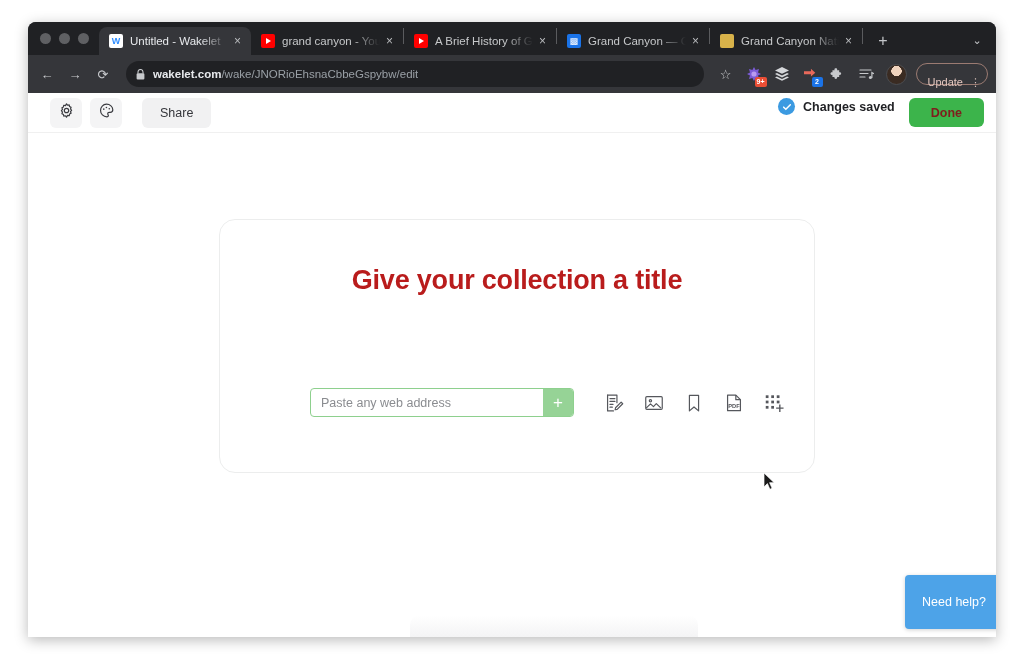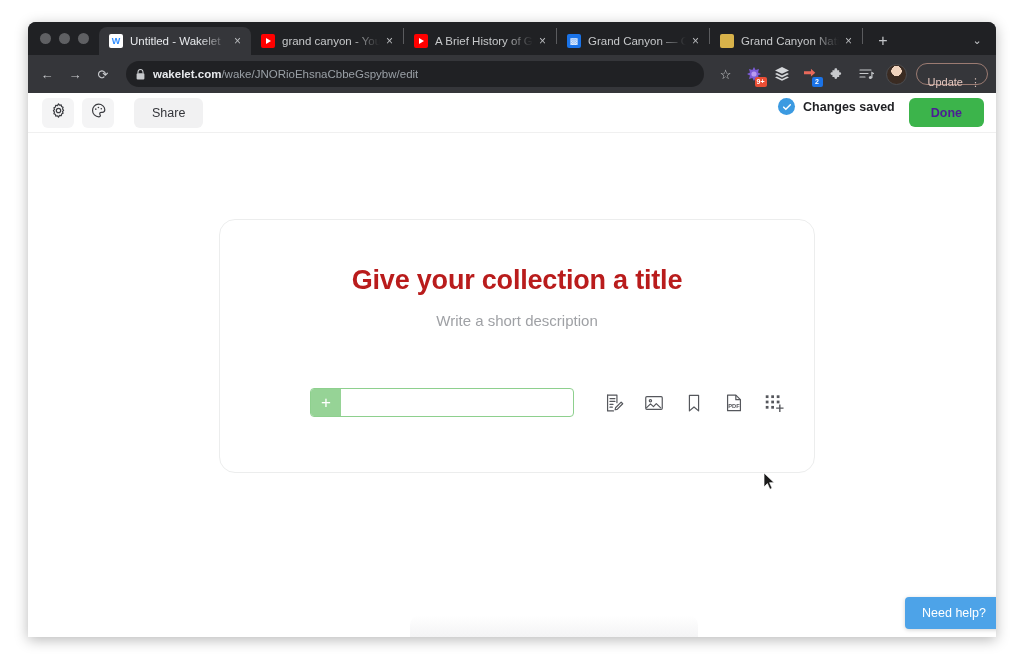--- a/index.html
+++ b/index.html
@@ -150,21 +150,21 @@
     height: 544px;
     background: #ffffff;
     overflow: hidden;
   }
 
   
   #app-header {
     height: 40px;
     border-bottom: 1px solid #f0f0f0;
     display: flex; align-items: center;
-    padding: 0 12px 0 14px;
+    padding: 0 12px 0 22px;
     gap: 8px;
   }
   .hdr-icon-btn {
     width: 32px; height: 30px; border-radius: 6px;
     background: #f4f4f5;
     display: flex; align-items: center; justify-content: center;
   }
   #share-btn {
     height: 30px; border-radius: 6px; background: #f1f1f2;
     padding: 0 18px; margin-left: 12px;
@@ -172,21 +172,21 @@
     font-size: 12.5px; color: #34353a; font-weight: 500;
   }
   #hdr-right { margin-left: auto; display: flex; align-items: flex-start; gap: 14px; }
   #changes-saved { display: flex; align-items: center; gap: 8px;
     font-size: 12.5px; color: #1f2024; font-weight: 600; }
   #check-circle {
     width: 17px; height: 17px; border-radius: 50%; background: #3b9ae1;
     display: flex; align-items: center; justify-content: center;
   }
   #done-btn {
-    background: #3cb44b; color: #4c1d95;
+    background: #3cb44b; color: #7f1d1d;
     height: 29px; border-radius: 6px;
     padding: 0 22px;
     display: flex; align-items: center;
     font-size: 12.5px; font-weight: 600;
   }
 
   
   #card {
     position: absolute;
     left: 191px; top: 126px;
@@ -237,21 +237,21 @@
   .tool-icon { width: 24px; height: 24px; display: flex; align-items: center; justify-content: center; }
 
   
   #cursor { position: absolute; left: 735px; top: 379px; }
 
   
   #need-help {
     position: absolute; right: -7px; bottom: 8px;
     background: #4da3e8; color: #fff;
     font-size: 12.5px;
-    padding: 9px 17px;
+    padding: 20px 17px;
     border-radius: 4px;
     box-shadow: 0 1px 4px rgba(0,0,0,.18);
     white-space: nowrap;
   }
 
   
   #bottom-sheet {
     position: absolute;
     left: 382px; bottom: -4px;
     width: 288px; height: 26px;
@@ -401,24 +401,24 @@
               </svg>
           </span>
           <span>Changes saved</span>
         </div>
         <div id="done-btn">Done</div>
       </div>
     </div>
 
     <div id="card">
       <div id="collection-title">Give your collection a title</div>
-      <div id="collection-desc">Write a short description</div>
 
       <div id="add-row">
         <div id="url-input-wrap">
+          <input id="url-input" type="text" placeholder="Paste any web address" style="">
           <div id="add-plus-btn">+</div>
         </div>
 
         <div id="tool-icons">
           <div class="tool-icon">
             <svg width="22" height="22" viewBox="0 0 24 24" fill="none" stroke="#55575c" stroke-width="1.3" stroke-linecap="round" stroke-linejoin="round">
               <path d="M5 3.4h10.2v8.2"></path>
                 <path d="M5 3.4v17.2h6.4"></path>
               <path d="M7.6 7.2h5.4M7.6 10.3h5.4M7.6 13.4h3.4M7.6 16.5h2.6"></path>
               <path d="M19.8 11.1l1.7 1.7-6.1 6.1-2.2.5.5-2.2z"></path>

